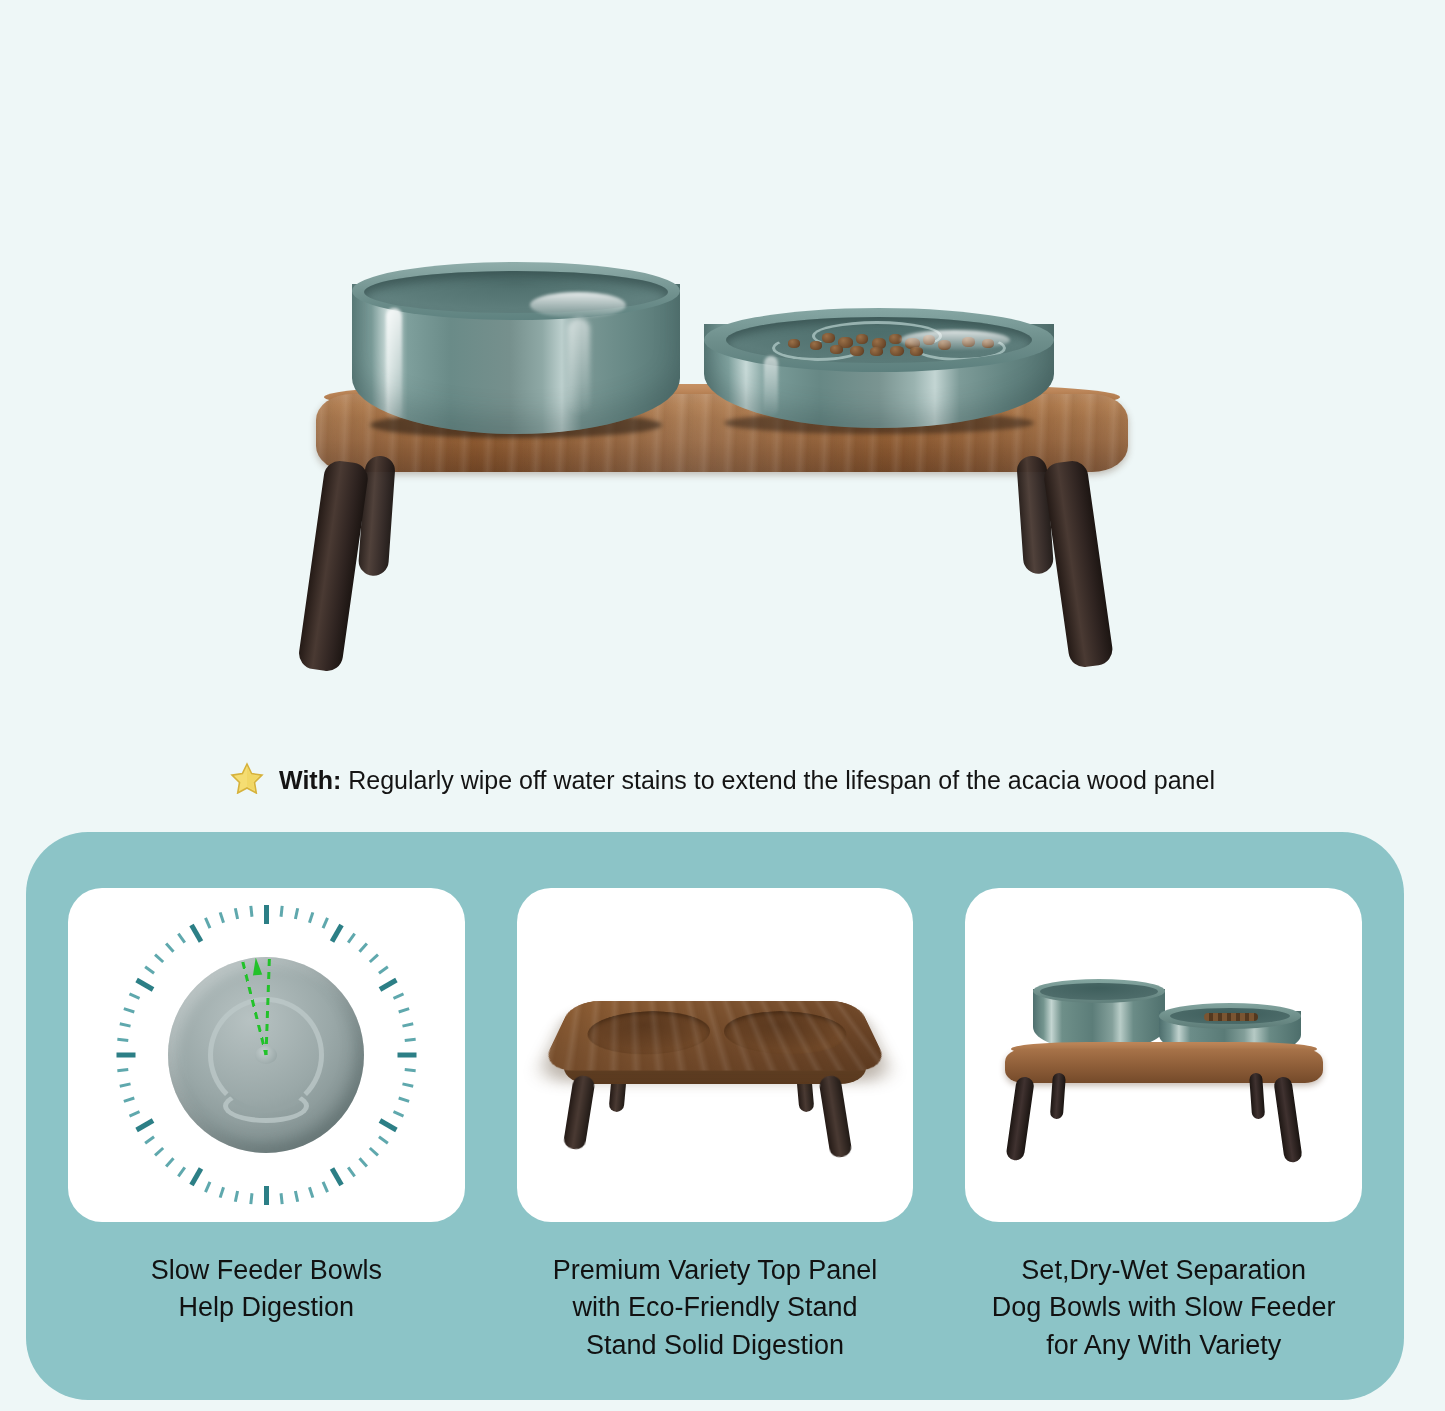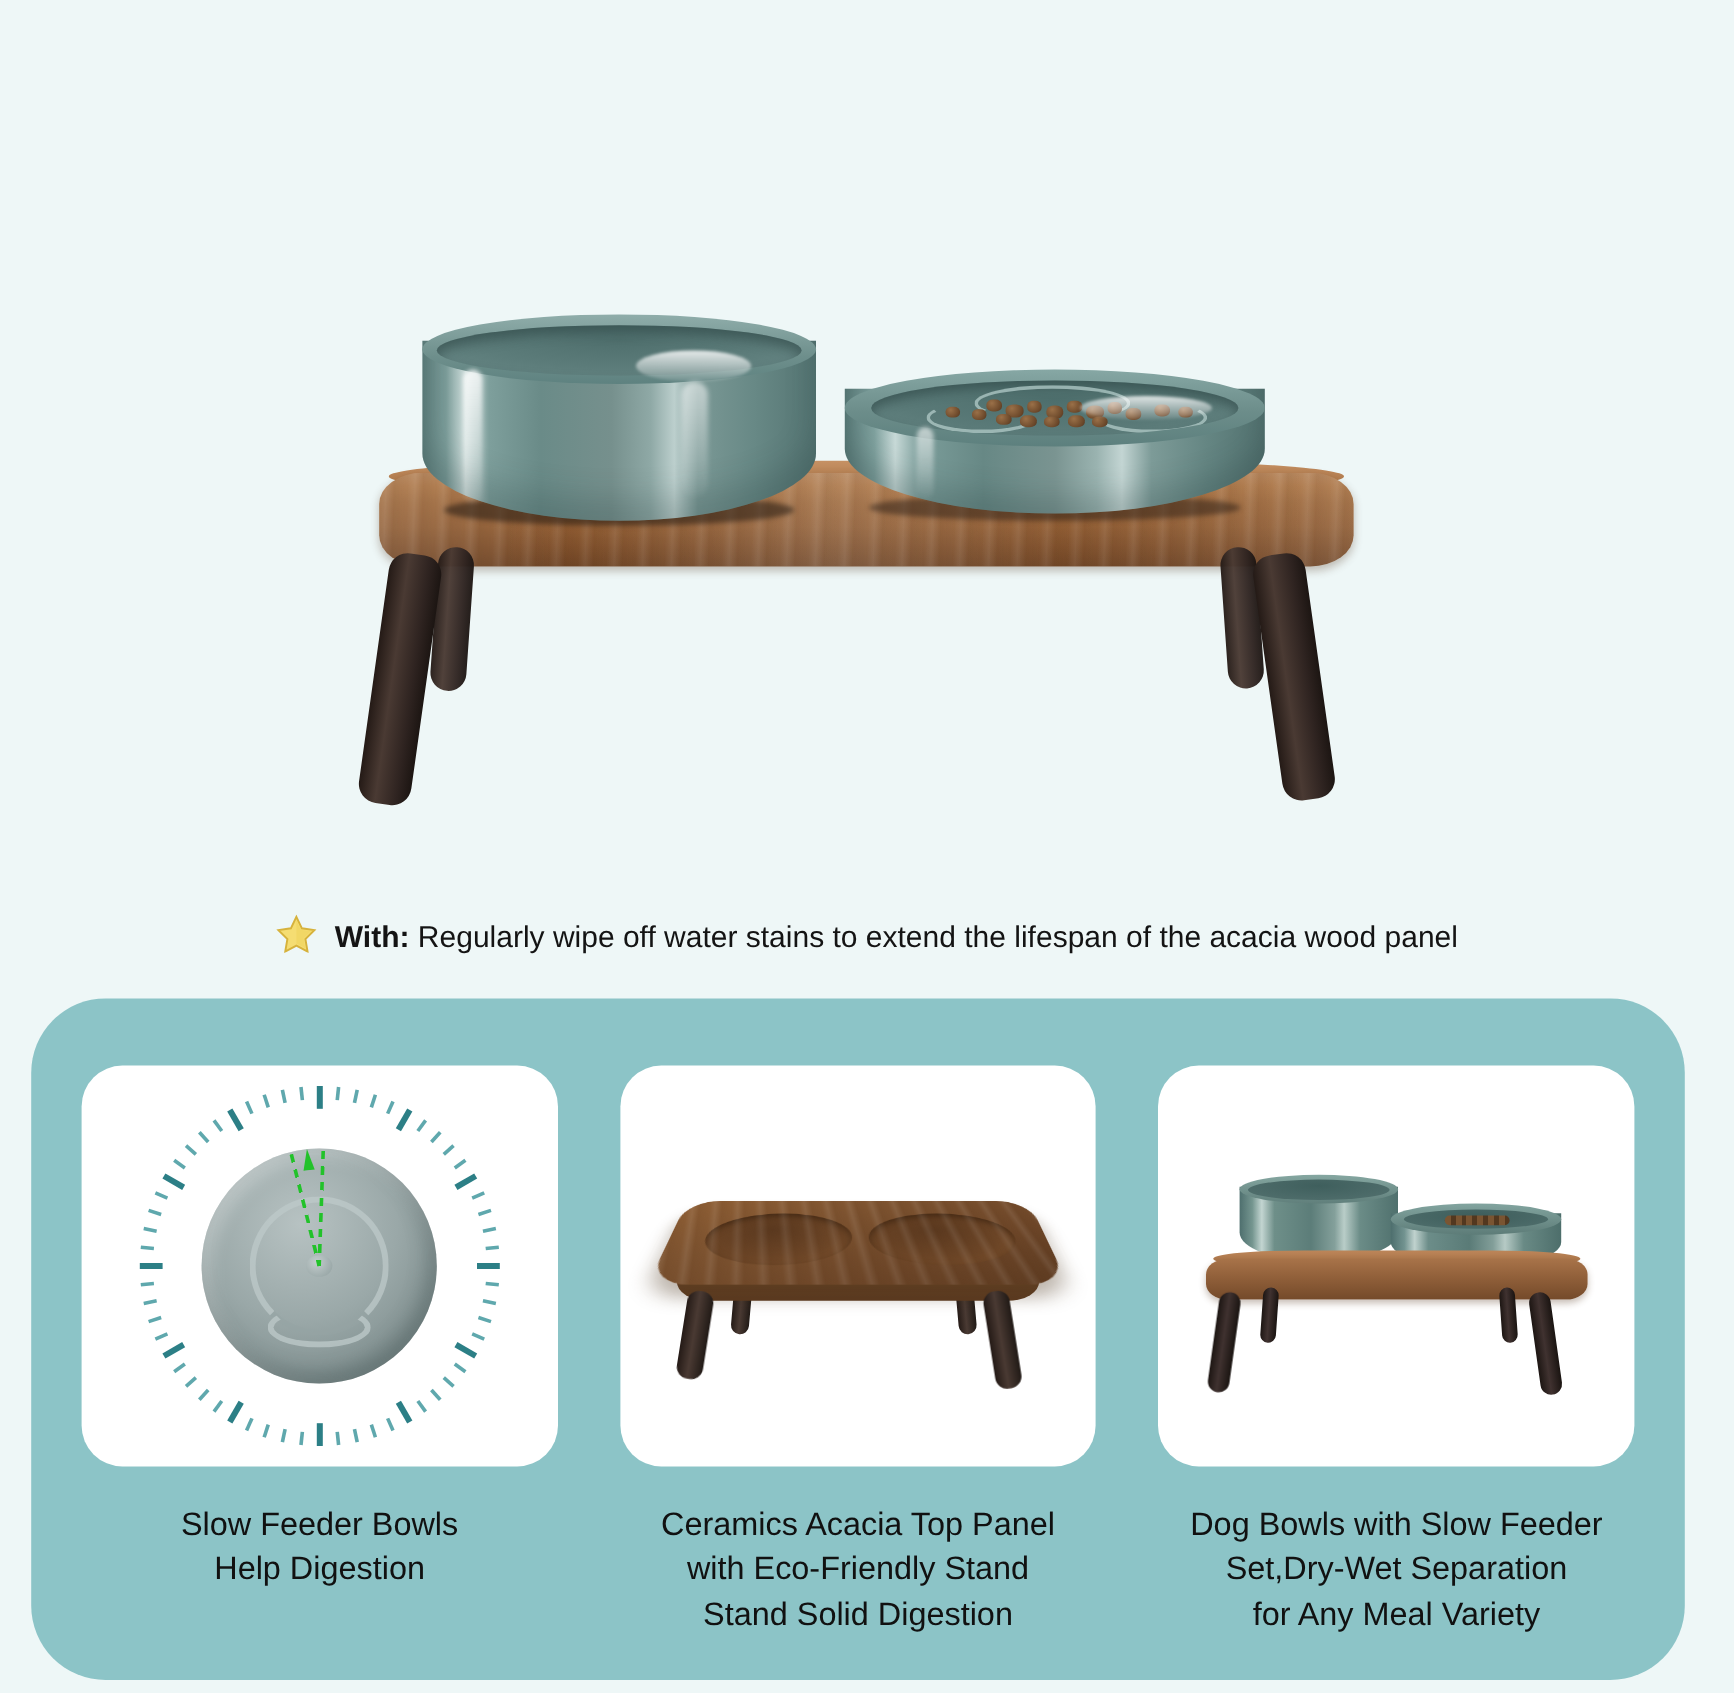--- a/index.html
+++ b/index.html
@@ -614,24 +614,24 @@
     </div>
 
   </div>
 
   <div class="captions">
     <div class="caption">
       <span>Slow Feeder Bowls</span>
       <span>Help Digestion</span>
     </div>
     <div class="caption">
-      <span>Ceramics Acacia Top Panel</span>
+      <span>Premium Variety Top Panel</span>
       <span>with Eco-Friendly Stand</span>
       <span>Stand Solid Digestion</span>
     </div>
     <div class="caption">
+      <span>Set,Dry-Wet Separation</span>
       <span>Dog Bowls with Slow Feeder</span>
-      <span>Set,Dry-Wet Separation</span>
-      <span>for Any Meal Variety</span>
+      <span>for Any With Variety</span>
     </div>
   </div>
 
 </div>
 
 </body></html>

